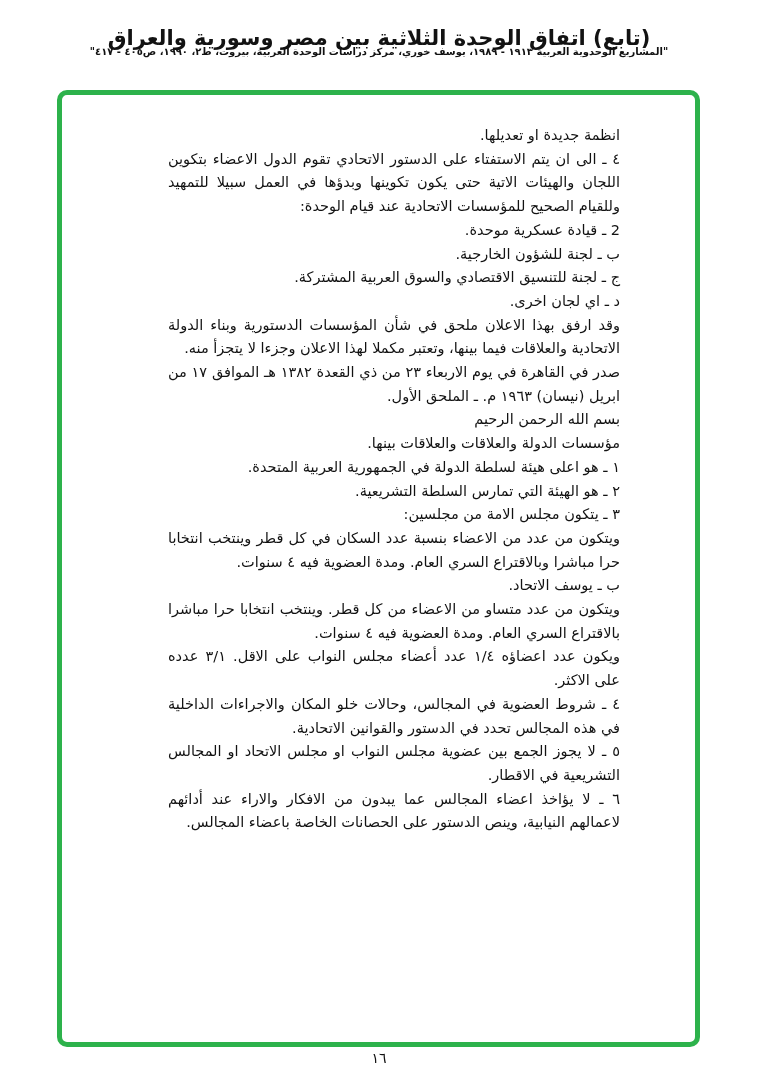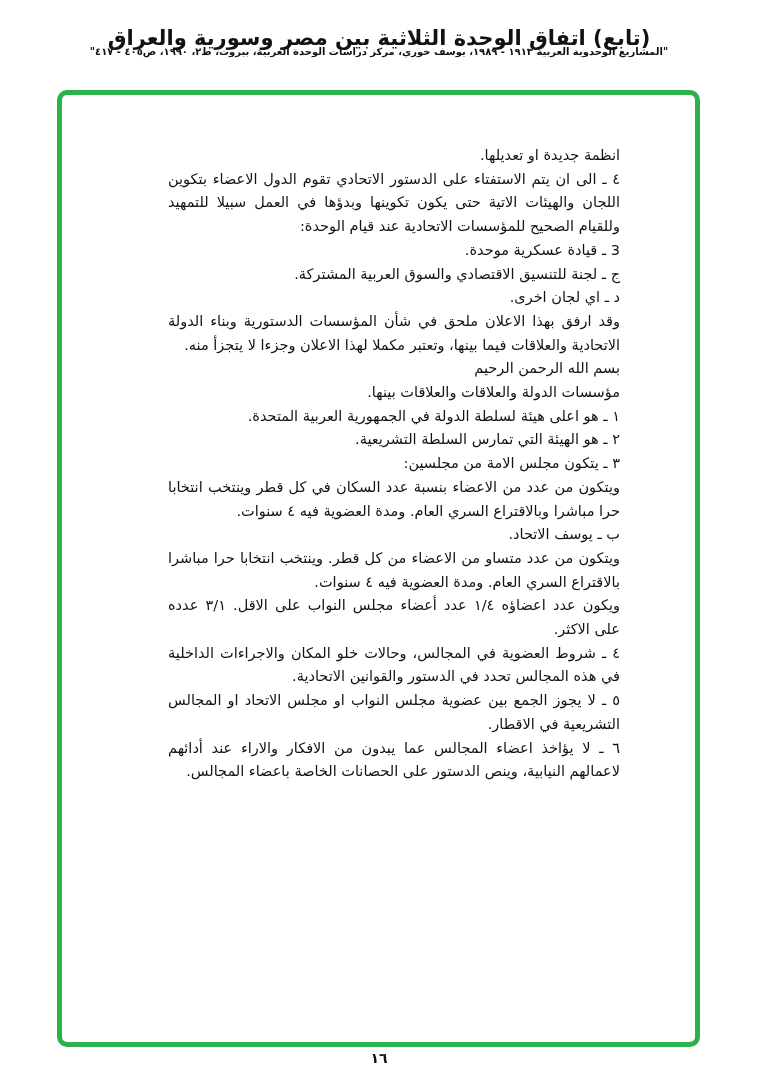--- a/index.html
+++ b/index.html
@@ -40,60 +40,62 @@
     width: 643px;
     height: 957px;
     box-sizing: border-box;
     border: 5px solid #2db24b;
     border-radius: 10px;
     background: #ffffff;
   }
   .content {
     position: absolute;
     left: 168px;
-    top: 144px;
+    top: 124px;
     width: 452px;
     direction: rtl;
     unicode-bidi: embed;
     text-align: justify;
     text-justify: inter-word;
     font-size: 14.5px;
     line-height: 23.7px;
   }
   .content p { margin: 0; padding: 0; }
   .content p.bold { font-weight: bold; }
   .pagenum {
     position: absolute;
     top: 1050px;
     left: 0;
     width: 758px;
     text-align: center;
     direction: rtl;
-    font-weight: bold;
+    font-weight: normal;
     font-size: 14px;
   }
 </style>
 </head>
 <body>
 
 <div>
 
   <div class="header-title">(تابع) اتفاق الوحدة الثلاثية بين مصر وسورية والعراق</div>
 
   <div class="citation">"المشاريع الوحدوية العربية ١٩١٣ - ١٩٨٩، يوسف خوري، مركز دراسات الوحدة العربية، بيروت، ط٢، ١٩٩٠، ص٤٠٥ - ٤١٧"</div>
 
   <div class="frame" style="border-color: rgb(45, 178, 75);"></div>
 
   <div class="content">
     <p>انظمة جديدة او تعديلها.</p>
     <p>٤ ـ الى ان يتم الاستفتاء على الدستور الاتحادي تقوم الدول الاعضاء بتكوين اللجان والهيئات الاتية حتى يكون تكوينها وبدؤها في العمل سبيلا للتمهيد وللقيام الصحيح للمؤسسات الاتحادية عند قيام الوحدة:</p>
-    <p>3 ـ قيادة عسكرية موحدة.</p>
+    <p>2 ـ قيادة عسكرية موحدة.</p>
+    <p>ب ـ لجنة للشؤون الخارجية.</p>
     <p>ج ـ لجنة للتنسيق الاقتصادي والسوق العربية المشتركة.</p>
     <p>د ـ اي لجان اخرى.</p>
     <p>وقد ارفق بهذا الاعلان ملحق في شأن المؤسسات الدستورية وبناء الدولة الاتحادية والعلاقات فيما بينها، وتعتبر مكملا لهذا الاعلان وجزءا لا يتجزأ منه.</p>
+    <p>صدر في القاهرة في يوم الاربعاء ٢٣ من ذي القعدة ١٣٨٢ هـ الموافق ١٧ من ابريل (نيسان) ١٩٦٣ م. ـ الملحق الأول.</p>
     <p>بسم الله الرحمن الرحيم</p>
     <p>مؤسسات الدولة والعلاقات والعلاقات بينها.</p>
     <p>١ ـ هو اعلى هيئة لسلطة الدولة في الجمهورية العربية المتحدة.</p>
     <p>٢ ـ هو الهيئة التي تمارس السلطة التشريعية.</p>
     <p>٣ ـ يتكون مجلس الامة من مجلسين:</p>
     <p>ويتكون من عدد من الاعضاء بنسبة عدد السكان في كل قطر وينتخب انتخابا حرا مباشرا وبالاقتراع السري العام. ومدة العضوية فيه ٤ سنوات.</p>
     <p>ب ـ يوسف الاتحاد.</p>
     <p>ويتكون من عدد متساو من الاعضاء من كل قطر. وينتخب انتخابا حرا مباشرا بالاقتراع السري العام. ومدة العضوية فيه ٤ سنوات.</p>
     <p>ويكون عدد اعضاؤه ١/٤ عدد أعضاء مجلس النواب على الاقل. ٣/١ عدده على الاكثر.</p>
     <p>٤ ـ شروط العضوية في المجالس، وحالات خلو المكان والاجراءات الداخلية في هذه المجالس تحدد في الدستور والقوانين الاتحادية.</p>

